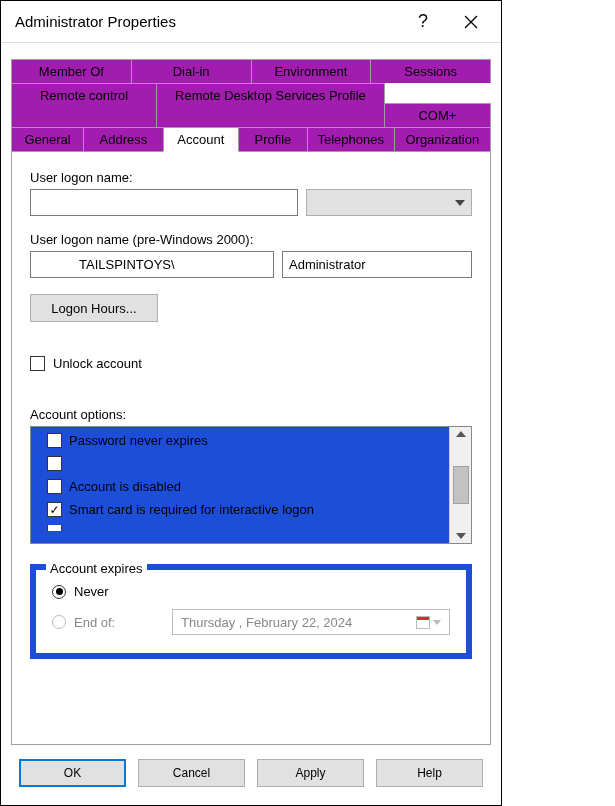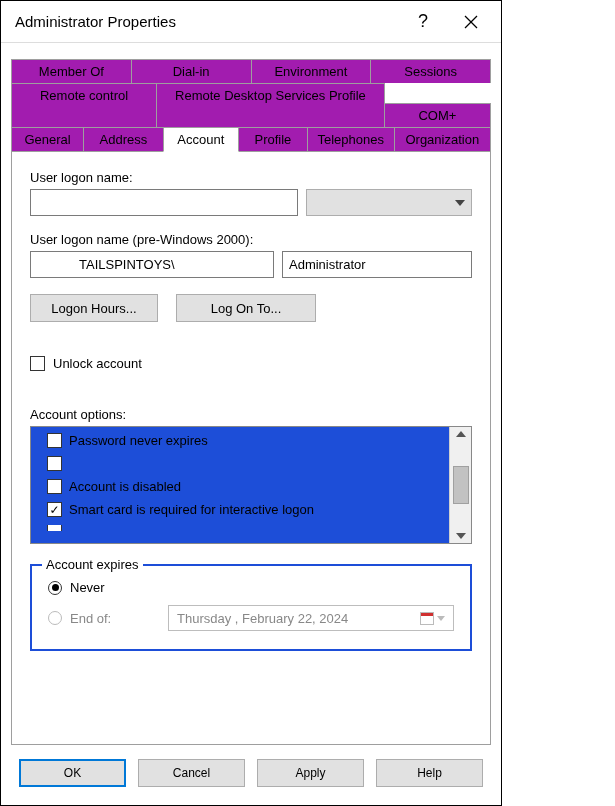--- a/index.html
+++ b/index.html
@@ -128,21 +128,21 @@
   .scroll {
     width: 22px; border-left:1px solid #cfcfcf; background:#f0f0f0;
     display:flex;flex-direction:column;justify-content:space-between;align-items:center;padding:4px 0;
   }
   .scroll-arrow{width:0;height:0;border-left:5px solid transparent;border-right:5px solid transparent;}
   .scroll-arrow.up{border-bottom:6px solid #555;}
   .scroll-arrow.down{border-top:6px solid #555;}
   .scroll-thumb{width:16px;height:38px;background:#c2c2c2;border:1px solid #a0a0a0;}
   
   .group {
-    border:2px solid #1d4ed8;
+    border:6px solid #1d4ed8;
     padding: 14px 16px 18px 16px;
     margin-top: 20px;
     position:relative;
   }
   .group-title {
     position:absolute;top:-9px;left:10px;background:#fff;padding:0 4px;font-size:13px;
   }
   .radio-line{display:flex;align-items:center;gap:8px;font-size:13px;margin-bottom:10px;}
   .radio{width:14px;height:14px;border:1px solid #333;border-radius:50%;display:inline-flex;align-items:center;justify-content:center;}
   .radio.sel::after{content:"";width:7px;height:7px;background:#000;border-radius:50%;}
@@ -219,21 +219,20 @@
       </div>
 
       <div class="label">User logon name (pre-Windows 2000):</div>
       <div class="inline-row">
         <input class="txt" style="width: 268px; padding-left: 48px;" value="TAILSPINTOYS\">
         <input class="txt" style="flex: 1 1 0%;" value="Administrator">
       </div>
 
       <div class="row-btns">
         <button class="btn">Logon Hours...</button>
-        <button class="btn" style="min-width:140px">Log On To...</button>
       </div>
 
       <div class="chk-line" style="margin-bottom:36px;">
         <span class="chk"></span>
         <span>Unlock account</span>
       </div>
 
       <div class="section-label">Account options:</div>
       <div class="options-box">
         <div class="options-inner">

